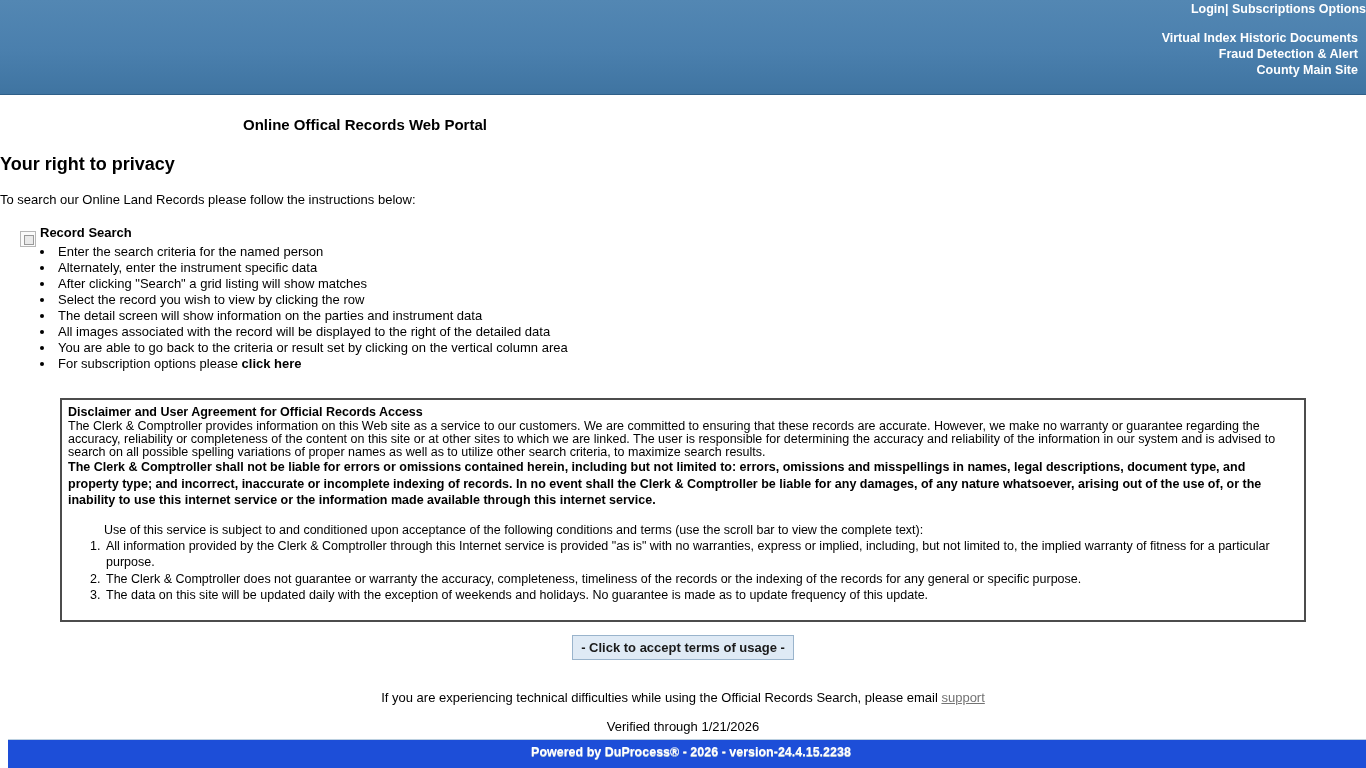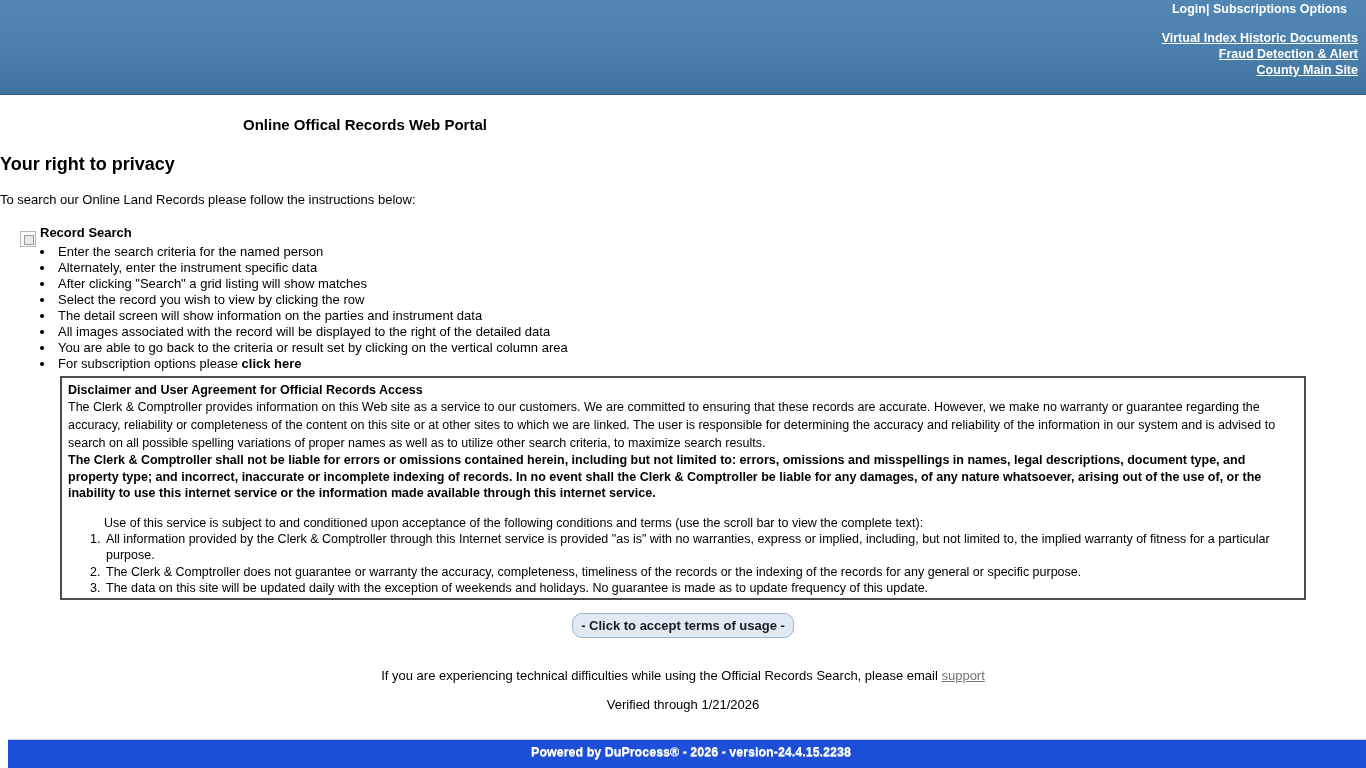--- a/index.html
+++ b/index.html
@@ -31,42 +31,41 @@
     top: 6px;
     font-size: 31px;
     font-weight: bold;
     color: #f6dede;
     letter-spacing: 0.4px;
     text-shadow: 2px 2px 0 #7a2c2c, 1px 1px 0 #7a2c2c;
     font-family: "Liberation Sans", sans-serif;
   }
   .top-links {
     position: absolute;
-    right: 19px;
+    right: 0;
     top: 1px;
     color: #ffffff;
     font-size: 12.5px;
     font-weight: bold;
     text-align: right;
     line-height: 16px;
   }
   .top-links a {
     color: #ffffff;
     text-decoration: none;
   }
   .link-row2 {
     position: absolute;
     right: 8px;
     top: 30px;
     text-align: right;
     color: #ffffff;
     font-size: 12.5px;
     font-weight: bold;
     line-height: 16px;
-    text-decoration: underline;
   }
   .link-row2 a {
     display: block;
     color: #ffffff;
     text-decoration: none;
   }
 
   
   .main {
     position: relative;
@@ -127,37 +126,37 @@
   }
   ul.instructions li {
     font-size: 13px;
     line-height: 16px;
     padding-left: 0;
   }
   ul.instructions li b { font-weight: bold; }
 
   
   .disclaimer-box {
-    margin: 4px 0 0 60px;
+    margin: 26px 0 0 60px;
     width: 1246px;
     border: 2px solid #4c4c4c;
     background: #ffffff;
     padding: 5px 8px 4px 6px;
     box-sizing: border-box;
     overflow: hidden;
     height: 224px;
   }
   .disclaimer-title {
     font-weight: bold;
     font-size: 12.5px;
     margin-bottom: 1px;
   }
   .disclaimer-p {
     font-size: 12.5px;
-    line-height: 18px;
+    line-height: 13px;
     margin: 0;
   }
   .disclaimer-strong {
     font-weight: bold;
     font-size: 12.5px;
     line-height: 16.5px;
     margin: 0;
   }
   .terms-intro {
     font-size: 12.5px;
@@ -179,21 +178,21 @@
     width: 1366px;
   }
   .accept-btn {
     display: inline-block;
     font-family: "Liberation Sans", sans-serif;
     font-size: 13px;
     font-weight: bold;
     color: #1a1a1a;
     background: #dfeaf5;
     border: 1px solid #9ab4cc;
-    border-radius: 10px;
+    border-radius: 0;
     padding: 4px 8px;
     cursor: pointer;
   }
 
   .support-line {
     text-align: center;
     font-size: 13px;
     margin-top: 30px;
     width: 1366px;
   }

